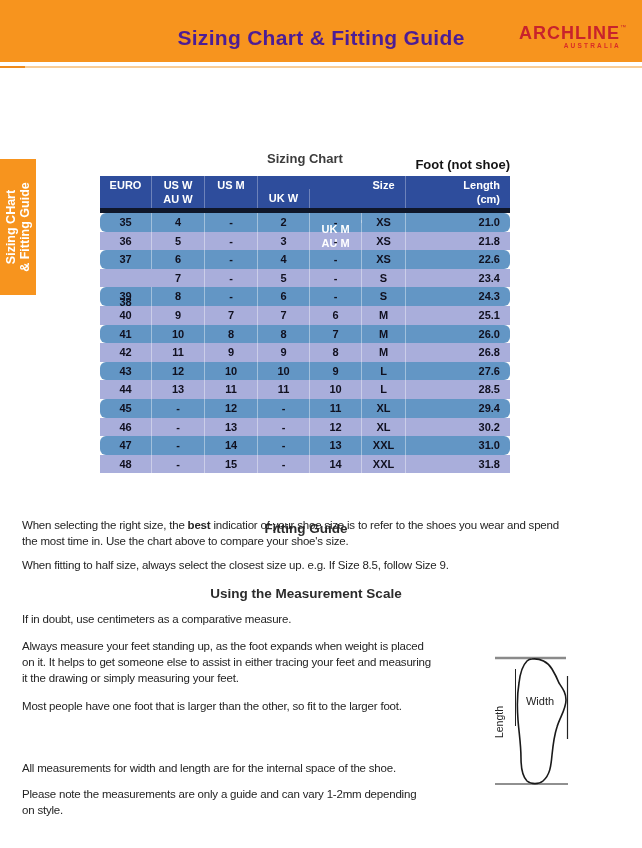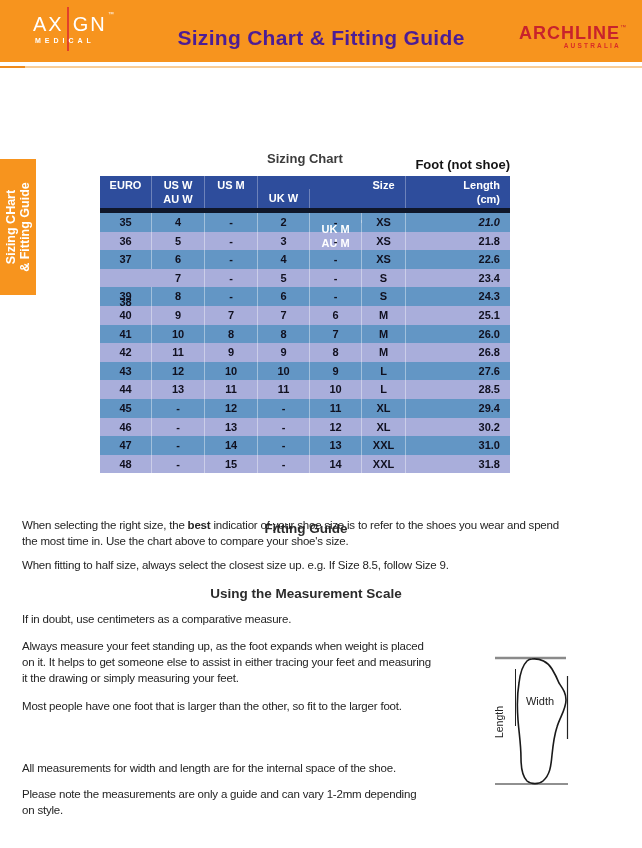--- a/index.html
+++ b/index.html
@@ -40,21 +40,21 @@
           font-size:13px;font-weight:bold;color:#141414;}
   .size-table{position:absolute;left:100px;top:176px;width:410px;}
   .thead{display:flex;background:var(--table-header-navy);height:32px;
           border-bottom:5px solid #0f172a;}
   .th{box-sizing:border-box;display:flex;flex-direction:column;align-items:center;
           padding-top:3px;color:#fff;font-weight:bold;font-size:11px;line-height:13.5px;
           border-right:1px solid rgba(255,255,255,0.3);}
   .th:last-child{border-right:none;}
   .th.right{align-items:flex-end;padding-right:10px;}
   .tr{display:flex;height:18.6px;}
-  .tr.base{background:var(--row-blue);}
+  .tr.base{background:var(--row-blue);border-radius:6px;}
   .tr.alt{background:var(--row-periwinkle);}
   .td{box-sizing:border-box;text-align:center;font-size:11px;font-weight:bold;
           color:#10101f;line-height:18.6px;border-right:1px solid rgba(255,255,255,0.4);}
   .td:last-child{border-right:none;}
   .td.right{text-align:right;padding-right:10px;}
 
   
   .h{position:absolute;margin:0;left:0;width:612px;text-align:center;
           font-size:13.5px;font-weight:bold;color:#2b2b2b;}
   .h-fitting{top:493px;margin-top:28px;}
@@ -71,29 +71,20 @@
   .bold{font-weight:bold;}
 
   
   .figure{position:absolute;left:482px;top:645px;width:160px;height:150px;}
   .fig-label{font-family:"Liberation Sans", sans-serif;fill:#222;}
 </style>
 </head>
 <body>
 
 <div class="banner">
-  <div class="axign">
-    <div class="axign-row">
-      <span class="ax">AX</span>
-      <span class="redline"></span>
-      <span class="gn">GN</span>
-      <span class="axign-tm">™</span>
-    </div>
-    <div class="medical">MEDICAL</div>
-  </div>
   <h1 class="banner-title">Sizing Chart &amp; Fitting Guide</h1>
   <div class="archline">
     <span class="arch-name">ARCHLINE</span><span class="arch-tm">™</span>
     <div class="arch-sub">AUSTRALIA</div>
   </div>
 </div>
 <div class="rule">
     <span class="rule-dark"></span>
   </div>
 
@@ -135,21 +126,21 @@
       </div>
     </div>
   <div class="tbody">
       <div class="tr base">
         <div class="td" style="width: 52px;">35</div>
         <div class="td" style="width: 53px;">4</div>
         <div class="td" style="width: 53px;">-</div>
         <div class="td" style="width: 52px;">2</div>
         <div class="td" style="width: 52px;">-</div>
         <div class="td" style="width: 44px;">XS</div>
-        <div class="td right" style="width: 104px; font-style: italic;">21.0</div>
+        <div class="td right" style="width: 104px;">21.0</div>
       </div>
       <div class="tr alt">
         <div class="td" style="width: 52px;">36</div>
         <div class="td" style="width: 53px;">5</div>
         <div class="td" style="width: 53px;">-</div>
         <div class="td" style="width: 52px;">3</div>
         <div class="td" style="width: 52px;">-</div>
         <div class="td" style="width: 44px;">XS</div>
         <div class="td right" style="width: 104px;">21.8</div>
       </div>

